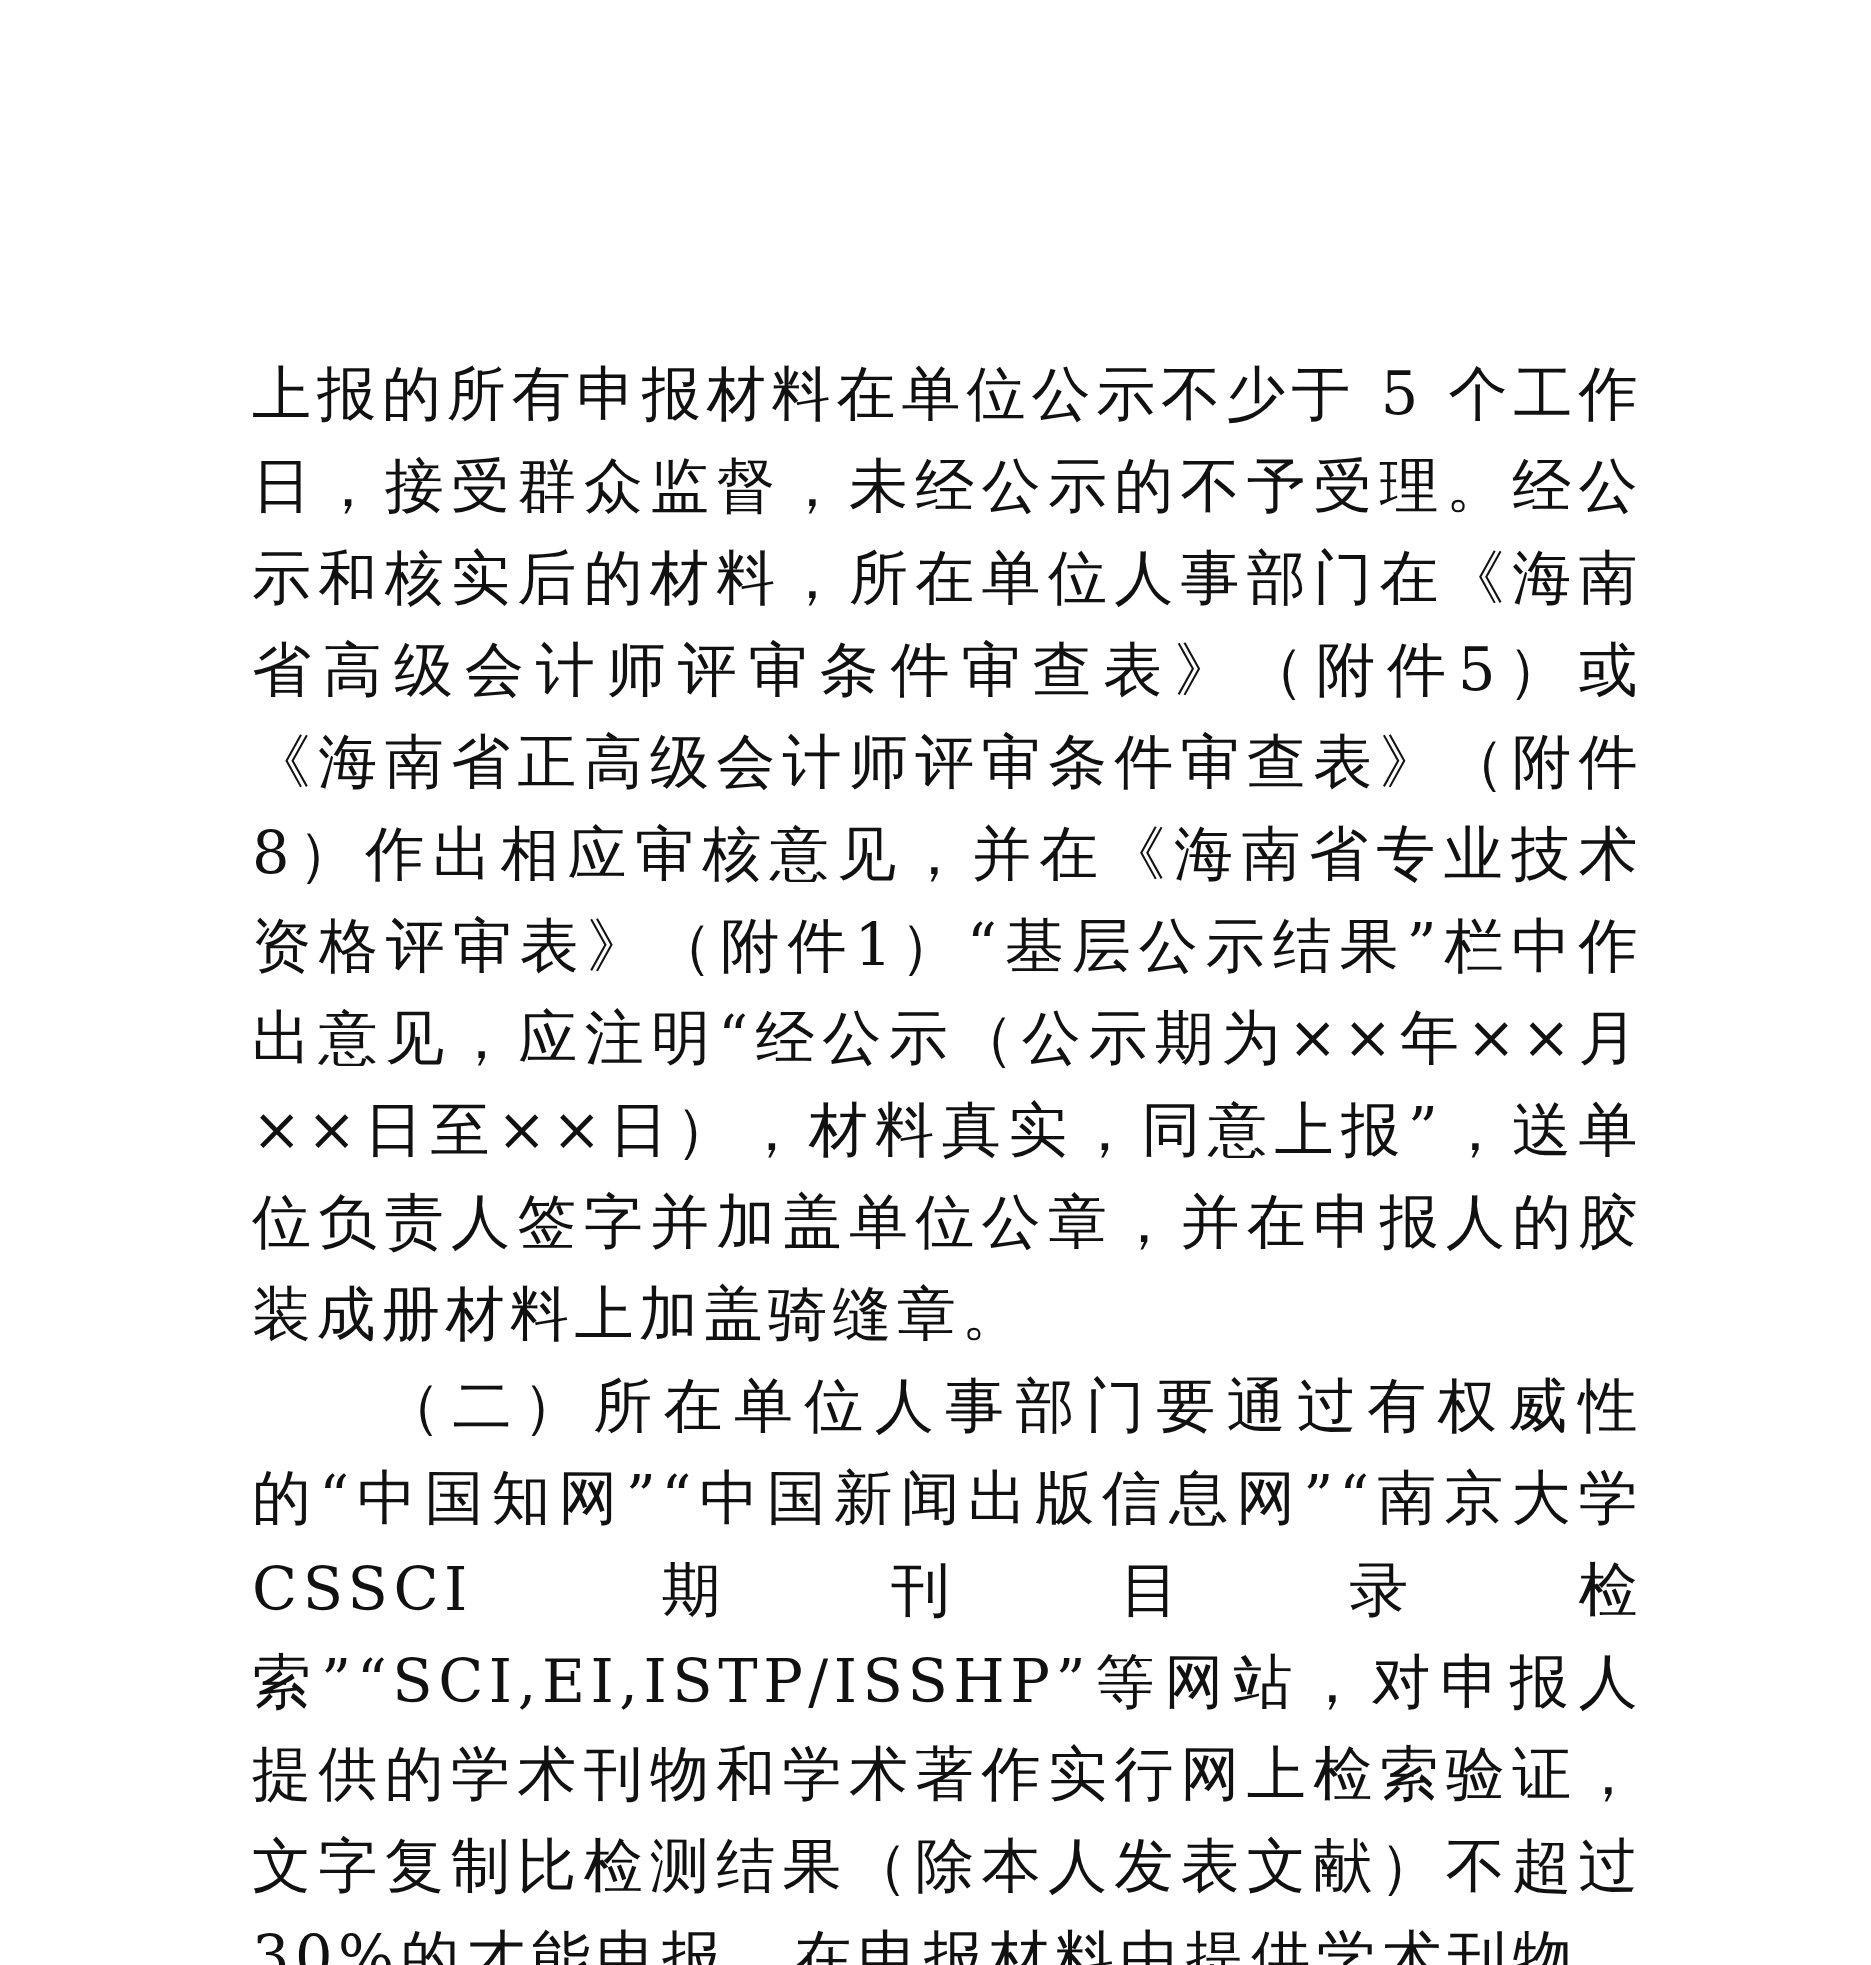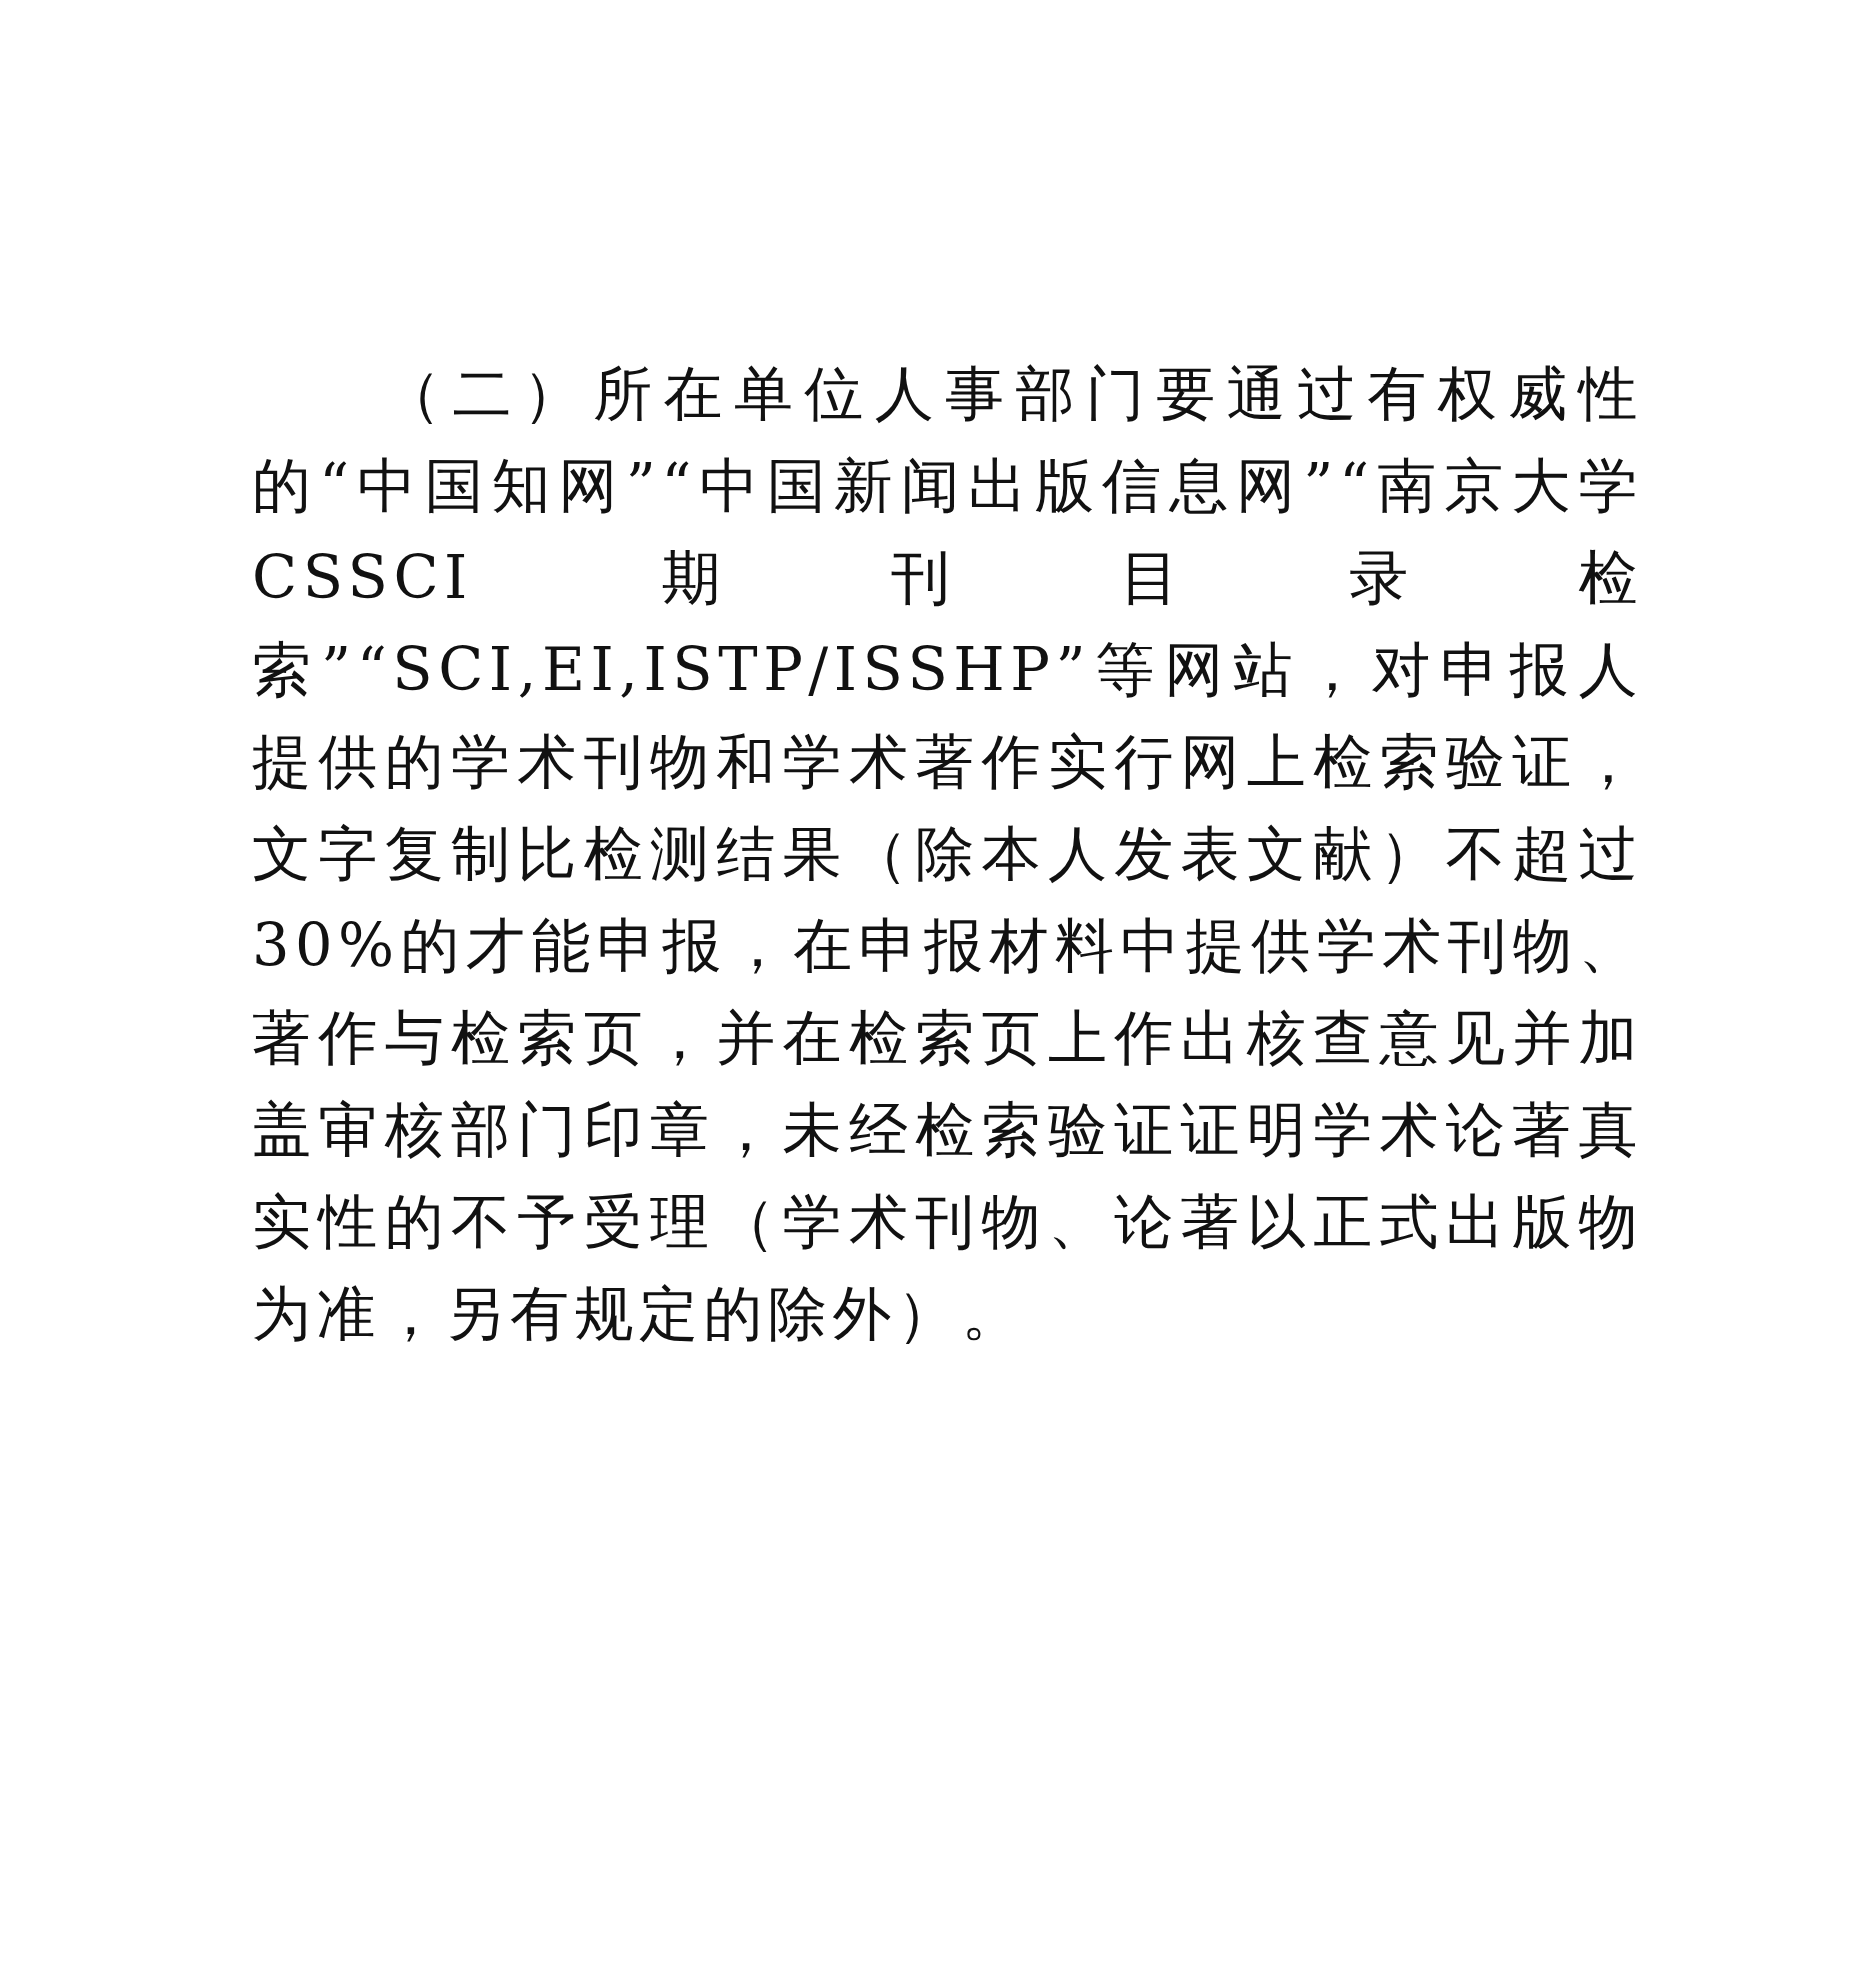--- a/index.html
+++ b/index.html
@@ -15,18 +15,19 @@
     text-align: justify; text-align-last: left;
   }
   .para { margin: 0; padding: 0; }
   .para.indent { text-indent: 130px; }
 </style>
 </head>
 <body>
 
 <div class="page">
   <div class="body-text">
+    <p class="para">上报的所有申报材料在单位公示不少于 5 个工作日，接受群众监督，未经公示的不予受理。经公示和核实后的材料，所在单位人事部门在《海南省高级会计师评审条件审查表》（附件5）或《海南省正高级会计师评审条件审查表》（附件 8）作出相应审核意见，并在《海南省专业技术资格评审表》（附件1）“基层公示结果”栏中作出意见，应注明“经公示（公示期为××年××月××日至××日），材料真实，同意上报”，送单位负责人签字并加盖单位公章，并在申报人的胶装成册材料上加盖骑缝章。</p>
     <p class="para indent">（二）所在单位人事部门要通过有权威性的“中国知网”“中国新闻出版信息网”“南京大学 CSSCI 期刊目录检索”“SCI,EI,ISTP/ISSHP”等网站，对申报人提供的学术刊物和学术著作实行网上检索验证，文字复制比检测结果（除本人发表文献）不超过 30%的才能申报，在申报材料中提供学术刊物、著作与检索页，并在检索页上作出核查意见并加盖审核部门印章，未经检索验证证明学术论著真实性的不予受理（学术刊物、论著以正式出版物为准，另有规定的除外）。</p>
 
   </div>
 
 </div>
 
 
 </body></html>

